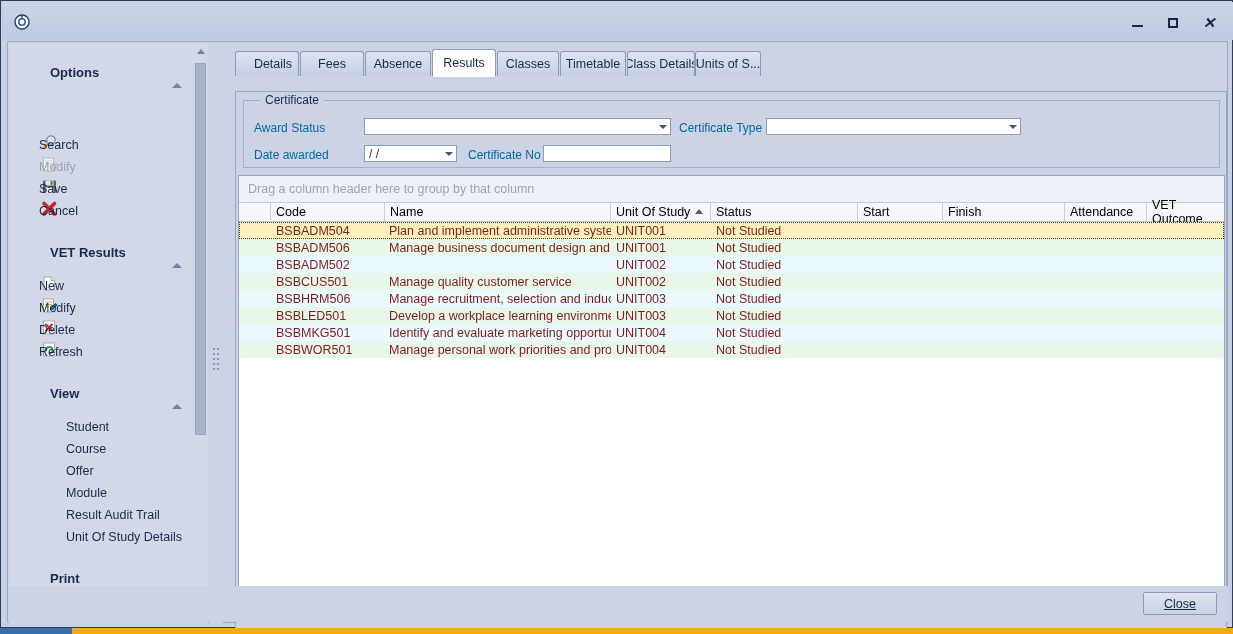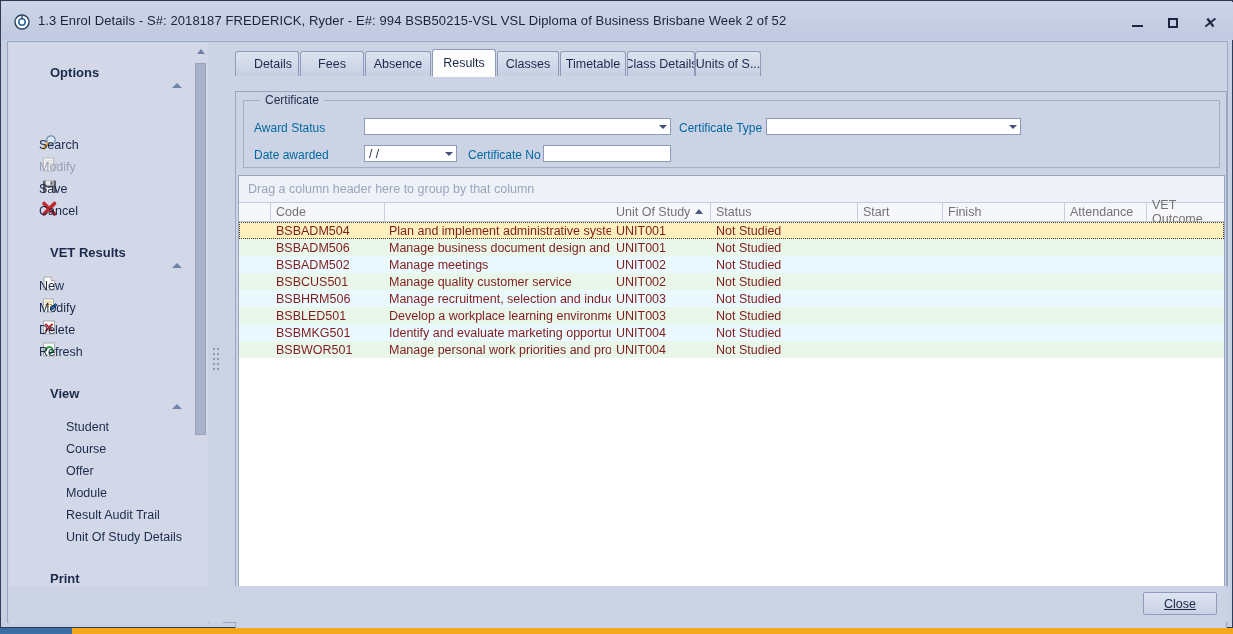--- a/index.html
+++ b/index.html
@@ -184,21 +184,21 @@
   .hdr-row{
     position:absolute;left:0;top:27px;width:985px;height:19px;
     background:#f6f7fb;
     border-bottom:1px solid #c2cadd;
     box-sizing:border-box;
   }
   .hdr-cell{
     position:absolute;top:0;height:18px;
     border-right:1px solid #c8cfe0;
     box-sizing:border-box;
-    font-size:12.5px;color:#737373;
+    font-size:12.5px;color:#000000;
     display:flex;align-items:center;
   }
   .hdr-cell span.lbl{margin-left:5px;}
   .sortarw{
     position:absolute;right:7px;top:6px;
     width:0;height:0;border-left:4px solid transparent;border-right:4px solid transparent;border-bottom:5px solid #4a5a84;
   }
   .grow{
     position:absolute;left:0;height:17px;width:985px;
   }
@@ -253,21 +253,20 @@
 <div class="outer-frame">
 
   <div class="titlebar">
     <span class="title-icon">
       <svg width="16" height="16" viewBox="0 0 16 16">
         <circle cx="8" cy="8" r="7" fill="#ffffff" stroke="#26415f" stroke-width="1.4"></circle>
         <circle cx="8" cy="8" r="3.2" fill="none" stroke="#2c6aa0" stroke-width="1.6"></circle>
         <path d="M8 1.5 L8 5" stroke="#26415f" stroke-width="1.4"></path>
       </svg>
     </span>
-    <div class="title-text">1.3 Enrol Details - S#: 2018187 FREDERICK, Ryder - E#: 994 BSB50215-VSL  VSL Diploma of Business Brisbane Week 2 of 52</div>
 
     <div class="winbtn min">
       <i class="glyph-min"></i>
     </div>
     <div class="winbtn max">
       <i class="glyph-max"></i>
     </div>
     <div class="winbtn close">
       <i class="glyph-close">✕</i>
     </div>
@@ -482,20 +481,23 @@
 
           <div class="group-panel">
             <span>Drag a column header here to group by that column</span>
           </div>
 
           <div class="hdr-row">
             <div class="hdr-cell" style="left:0px;width:32px;"></div>
             <div class="hdr-cell" style="left:32px;width:114px;">
                 <span class="lbl">Code</span>
               </div>
+            <div class="hdr-cell" style="left:146px;width:226px;">
+                <span class="lbl">Name</span>
+              </div>
             <div class="hdr-cell" style="left:372px;width:100px;">
               <span class="lbl">Unit Of Study</span>
               <i class="sortarw"></i>
             </div>
             <div class="hdr-cell" style="left:472px;width:147px;">
                 <span class="lbl">Status</span>
               </div>
             <div class="hdr-cell" style="left:619px;width:85px;">
                 <span class="lbl">Start</span>
               </div>
@@ -517,21 +519,20 @@
             <div class="gcell" style="left:477px;width:142px;">Not Studied</div>
           </div>
           <div class="grow ev" style="top:63px;">
             <div class="gcell" style="left:37px;width:108px;">BSBADM506</div>
             <div class="gcell" style="left:150px;width:222px;">Manage business document design and develop</div>
             <div class="gcell" style="left:377px;width:95px;">UNIT001</div>
             <div class="gcell" style="left:477px;width:142px;">Not Studied</div>
           </div>
           <div class="grow od" style="top:80px;">
             <div class="gcell" style="left:37px;width:108px;">BSBADM502</div>
-            <div class="gcell" style="left:150px;width:222px;">Manage meetings</div>
             <div class="gcell" style="left:377px;width:95px;">UNIT002</div>
             <div class="gcell" style="left:477px;width:142px;">Not Studied</div>
           </div>
           <div class="grow ev" style="top:97px;">
             <div class="gcell" style="left:37px;width:108px;">BSBCUS501</div>
             <div class="gcell" style="left:150px;width:222px;">Manage quality customer service</div>
             <div class="gcell" style="left:377px;width:95px;">UNIT002</div>
             <div class="gcell" style="left:477px;width:142px;">Not Studied</div>
           </div>
           <div class="grow od" style="top:114px;">

